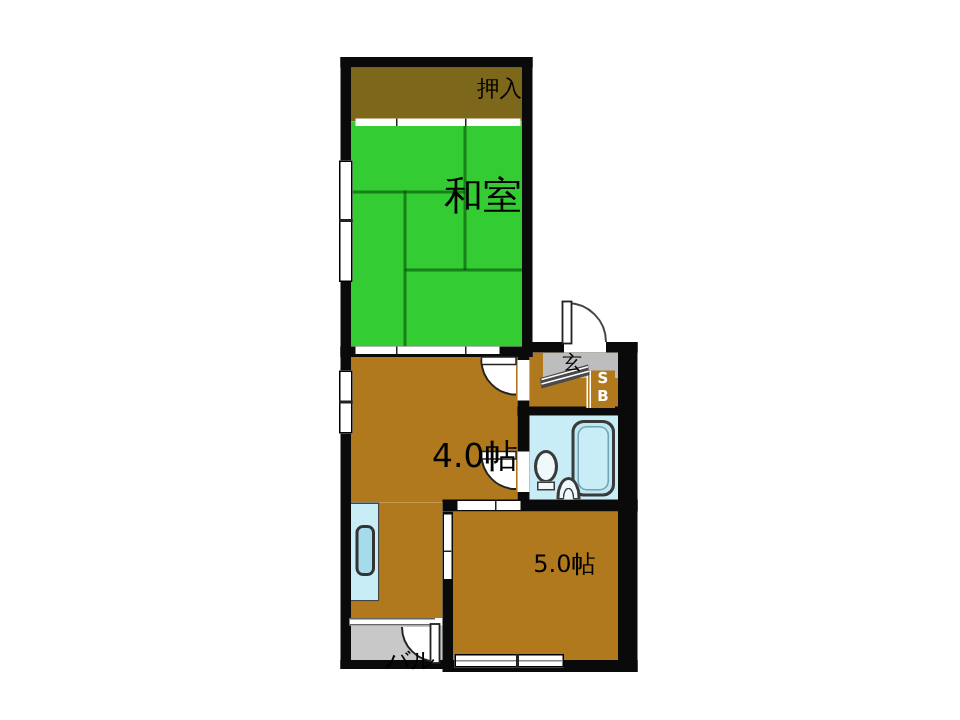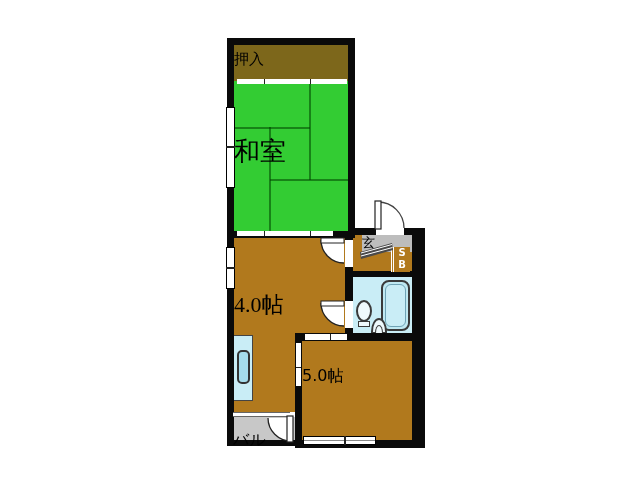--- a/index.html
+++ b/index.html
@@ -5,21 +5,21 @@
   html,body{margin:0;padding:0;background:#fff;}
   .fp{position:relative;width:640px;height:480px;background:#ffffff;overflow:hidden;
       font-family:"DejaVu Sans",sans-serif;}
   .a{position:absolute;}
   .wall{position:absolute;background:#0a0a0a;}
   .fill{position:absolute;}
   .tat{position:absolute;background:rgba(0,70,0,0.55);}
   .band{position:absolute;background:#ffffff;}
   .tick{position:absolute;background:#222;}
   .win{position:absolute;background:#ffffff;border:1px solid #000;box-sizing:border-box;}
-  .lbl{position:absolute;color:#000;text-align:left;line-height:1.05;white-space:nowrap;}
+  .lbl{position:absolute;color:#000;text-align:right;line-height:1.05;white-space:nowrap;}
   svg.ovl{position:absolute;left:0;top:0;pointer-events:none;}
   .sbtxt{color:#fff;font-size:10px;line-height:12px;text-align:center;font-weight:bold;}
 </style>
 </head>
 <body>
 
 <div class="fp">
 
   <div class="fill" style="left:234px;top:45px;width:114px;height:36px;background:#7D671B;"></div>
   <div class="fill" style="left:234px;top:81px;width:114px;height:150px;background:#33CC33;"></div>
@@ -105,19 +105,19 @@
 
     <path d="M 268 418 A 23 23 0 0 0 291 441 L 291 418 Z" fill="#ffffff"></path>
     <path d="M 268 418 A 23 23 0 0 0 291 441" fill="none" stroke="#222" stroke-width="1.3"></path>
     <rect x="287" y="416" width="6" height="26" fill="#ffffff" stroke="#222" stroke-width="1.2"></rect>
 
     <path d="M 361 259 L 393 250 L 392 243 L 360 252 Z" fill="#4a4a4a"></path>
     <path d="M 361 256 L 392.5 247.5 M 361 253 L 392 244.5" stroke="#ffffff" stroke-width="1" fill="none"></path>
   </svg>
 
   <div class="lbl" style="left:234px;top:52px;width:114px;font-size:15px;">押入</div>
-  <div class="lbl" style="left:234px;top:118px;width:114px;font-size:26px;margin-top:20px;">和室</div>
-  <div class="lbl" style="left:234px;top:293px;width:111px;font-size:22px;font-family:Liberation Serif, serif;">4.0帖</div>
+  <div class="lbl" style="left:234px;top:118px;width:114px;font-size:26px;">和室</div>
+  <div class="lbl" style="left:234px;top:293px;width:111px;font-size:22px;">4.0帖</div>
   <div class="lbl" style="left:302px;top:368px;width:95px;font-size:16px;">5.0帖</div>
   <div class="lbl" style="left:362px;top:236px;width:26px;font-size:13px;">玄</div>
   <div class="lbl" style="left:233px;top:432px;width:57px;font-size:16px;">バル</div>
 
 </div>
 
 </body></html>

